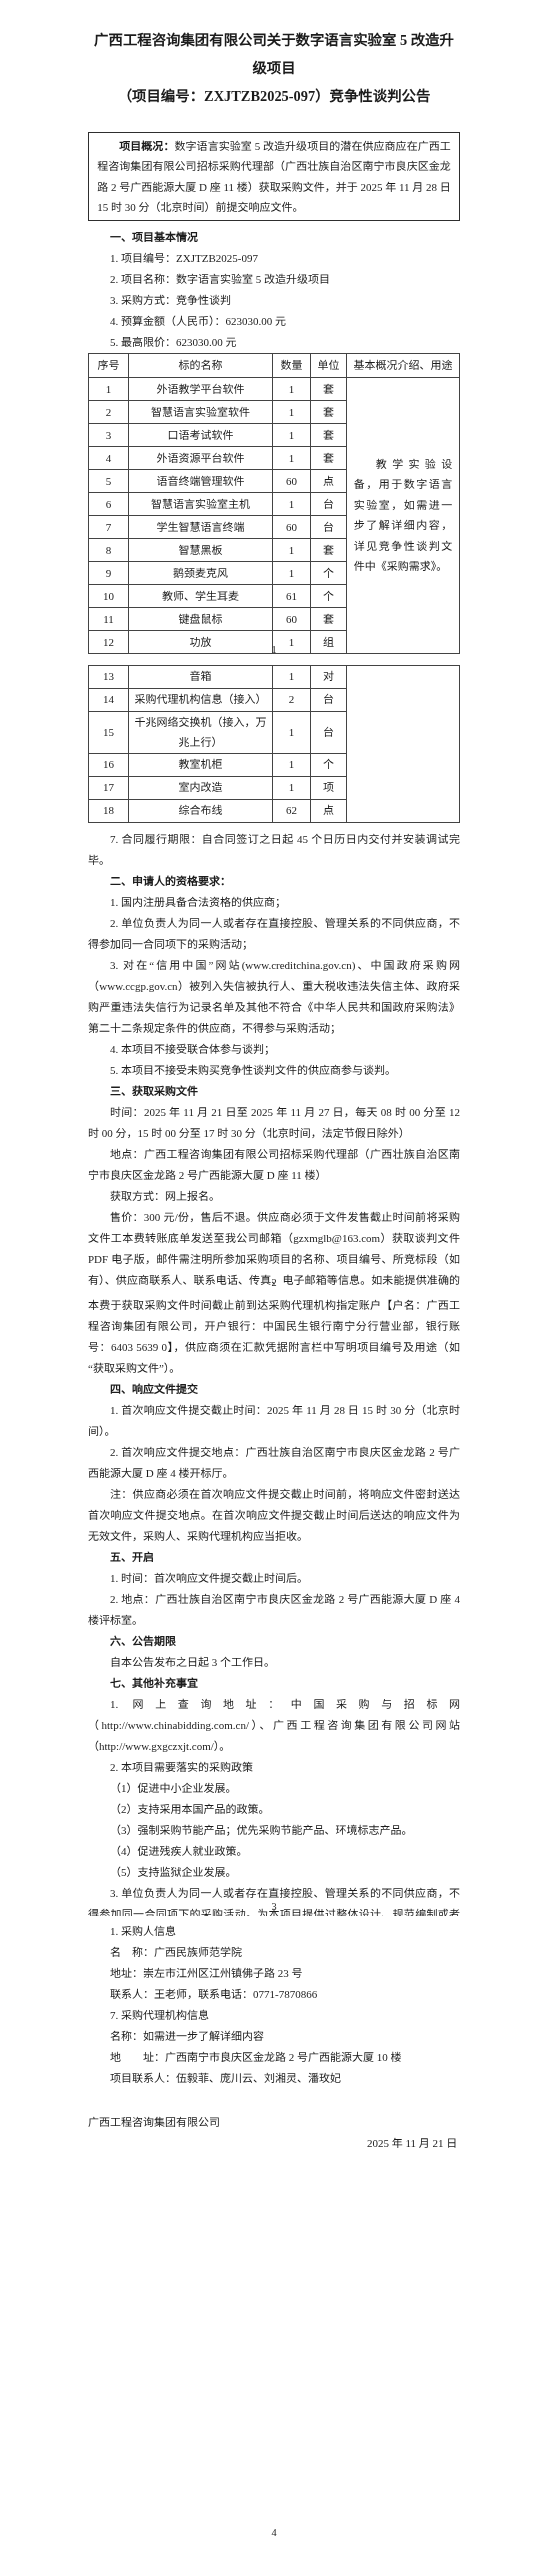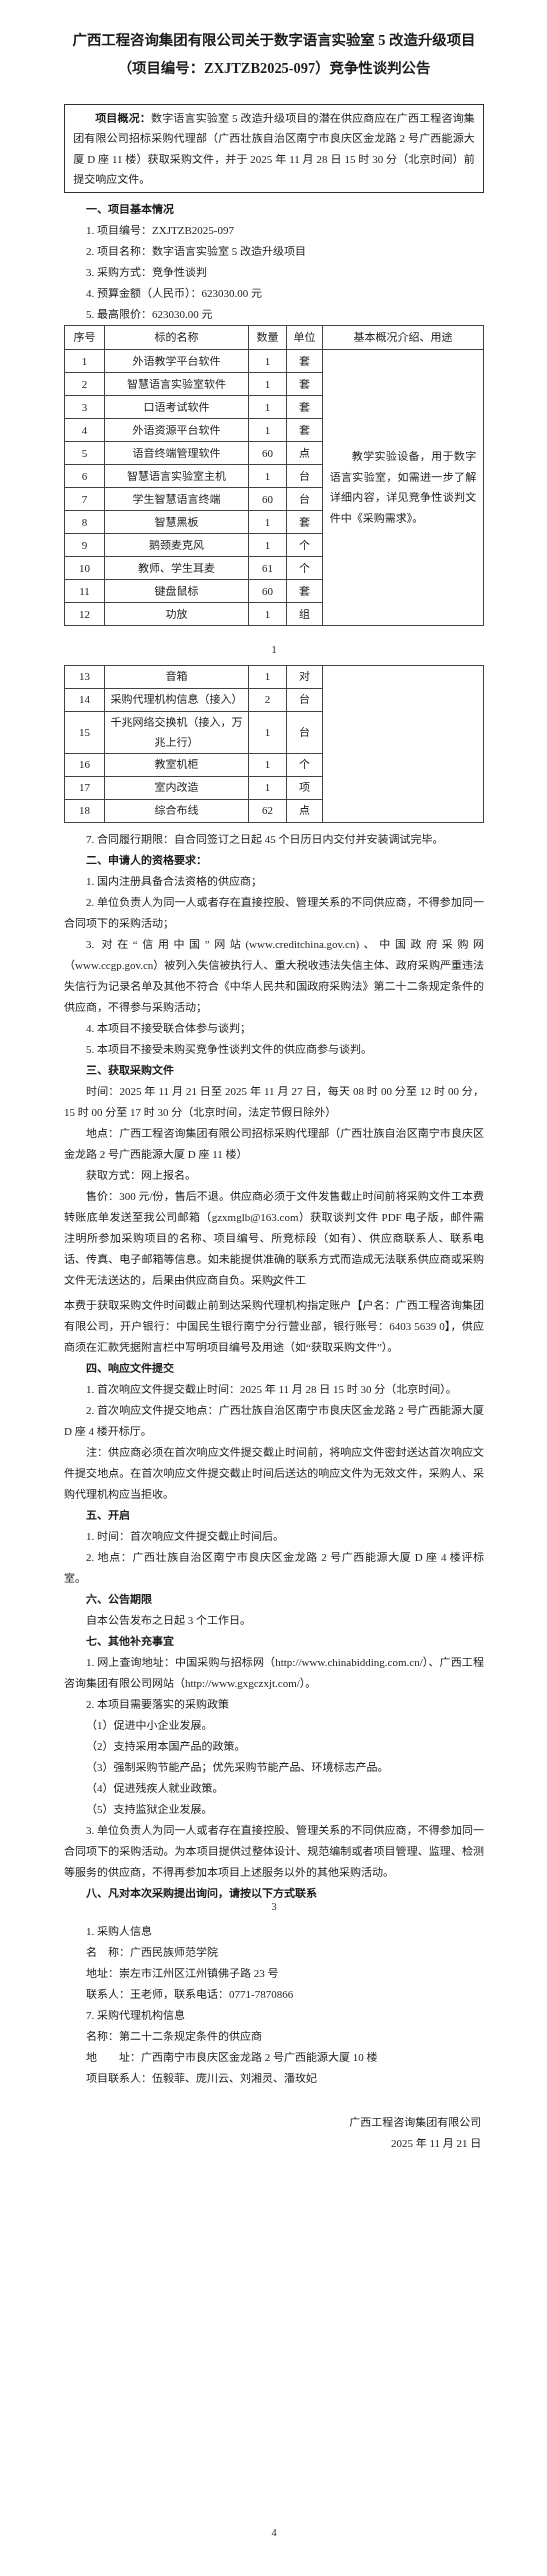--- a/index.html
+++ b/index.html
@@ -4,21 +4,21 @@
 <style>
   html,body{margin:0;padding:0;}
   body{
     width:548px;
     background:#ffffff;
     color:#1c1c1c;
     font-family:"Liberation Serif","DejaVu Serif",serif;
     font-size:11px;
     line-height:21px;
   }
-  .page{position:relative;padding:0 64px;box-sizing:border-box;overflow:hidden;}
+  .page{position:relative;padding:0 88px;box-sizing:border-box;overflow:hidden;}
   #page1{height:659px;}
   #page2{height:633px;}
   #page3{height:624px;}
   #page4{height:660px;}
 
   #title-block{margin-top:26px;}
   .title{font-size:14.4px;font-weight:bold;text-align:center;line-height:28px;}
 
   .obox{border:0.7px solid #2e2e2e;margin-top:22px;padding:2.7px 8.2px;}
   .obox p{margin:0;text-indent:2em;line-height:20.5px;text-align:justify;}
@@ -41,21 +41,21 @@
     padding:0 1.4px;font-weight:normal;
     height:22px;line-height:20.5px;
   }
   th{height:23px;}
   .desc-cell{padding:0 6.8px;}
   .desc-cell div{text-indent:2em;text-align:justify;line-height:20.5px;}
 
   .pageno{position:absolute;left:0;right:0;text-align:center;font-size:10.3px;line-height:13.7px;bottom:2.7px;}
   #pn4{bottom:36px;}
 
-  .sig-name{margin-top:23px;text-align:right;padding-right:2.7px;}
+  .sig-name{margin-top:23px;text-align:left;padding-right:2.7px;}
   .sig-date{text-align:right;padding-right:2.7px;}
 </style>
 </head>
 <body>
 
 <div class="page" id="page1">
   <div id="title-block">
     <div class="title">广西工程咨询集团有限公司关于数字语言实验室 5 改造升级项目</div>
     <div class="title">（项目编号：ZXJTZB2025-097）竞争性谈判公告</div>
   </div>
@@ -260,21 +260,21 @@
 
   <div class="pageno" id="pn3">3</div>
 </div>
 
 <div class="page" id="page4">
   <p class="bd mt7">1. 采购人信息</p>
   <p class="bd">名　称：广西民族师范学院</p>
   <p class="bd">地址：崇左市江州区江州镇佛子路 23 号</p>
   <p class="bd">联系人：王老师，联系电话：0771-7870866</p>
   <p class="bd">7. 采购代理机构信息</p>
-  <p class="bd">名称：第二十二条规定条件的供应商</p>
+  <p class="bd">名称：如需进一步了解详细内容</p>
   <p class="bd">地　　址：广西南宁市良庆区金龙路 2 号广西能源大厦 10 楼</p>
   <p class="bd">项目联系人：伍毅菲、庞川云、刘湘灵、潘玫妃</p>
 
   <p class="sig-name">广西工程咨询集团有限公司</p>
   <p class="sig-date">2025 年 11 月 21 日</p>
 
   <div class="pageno" id="pn4">4</div>
 </div>
 
 

